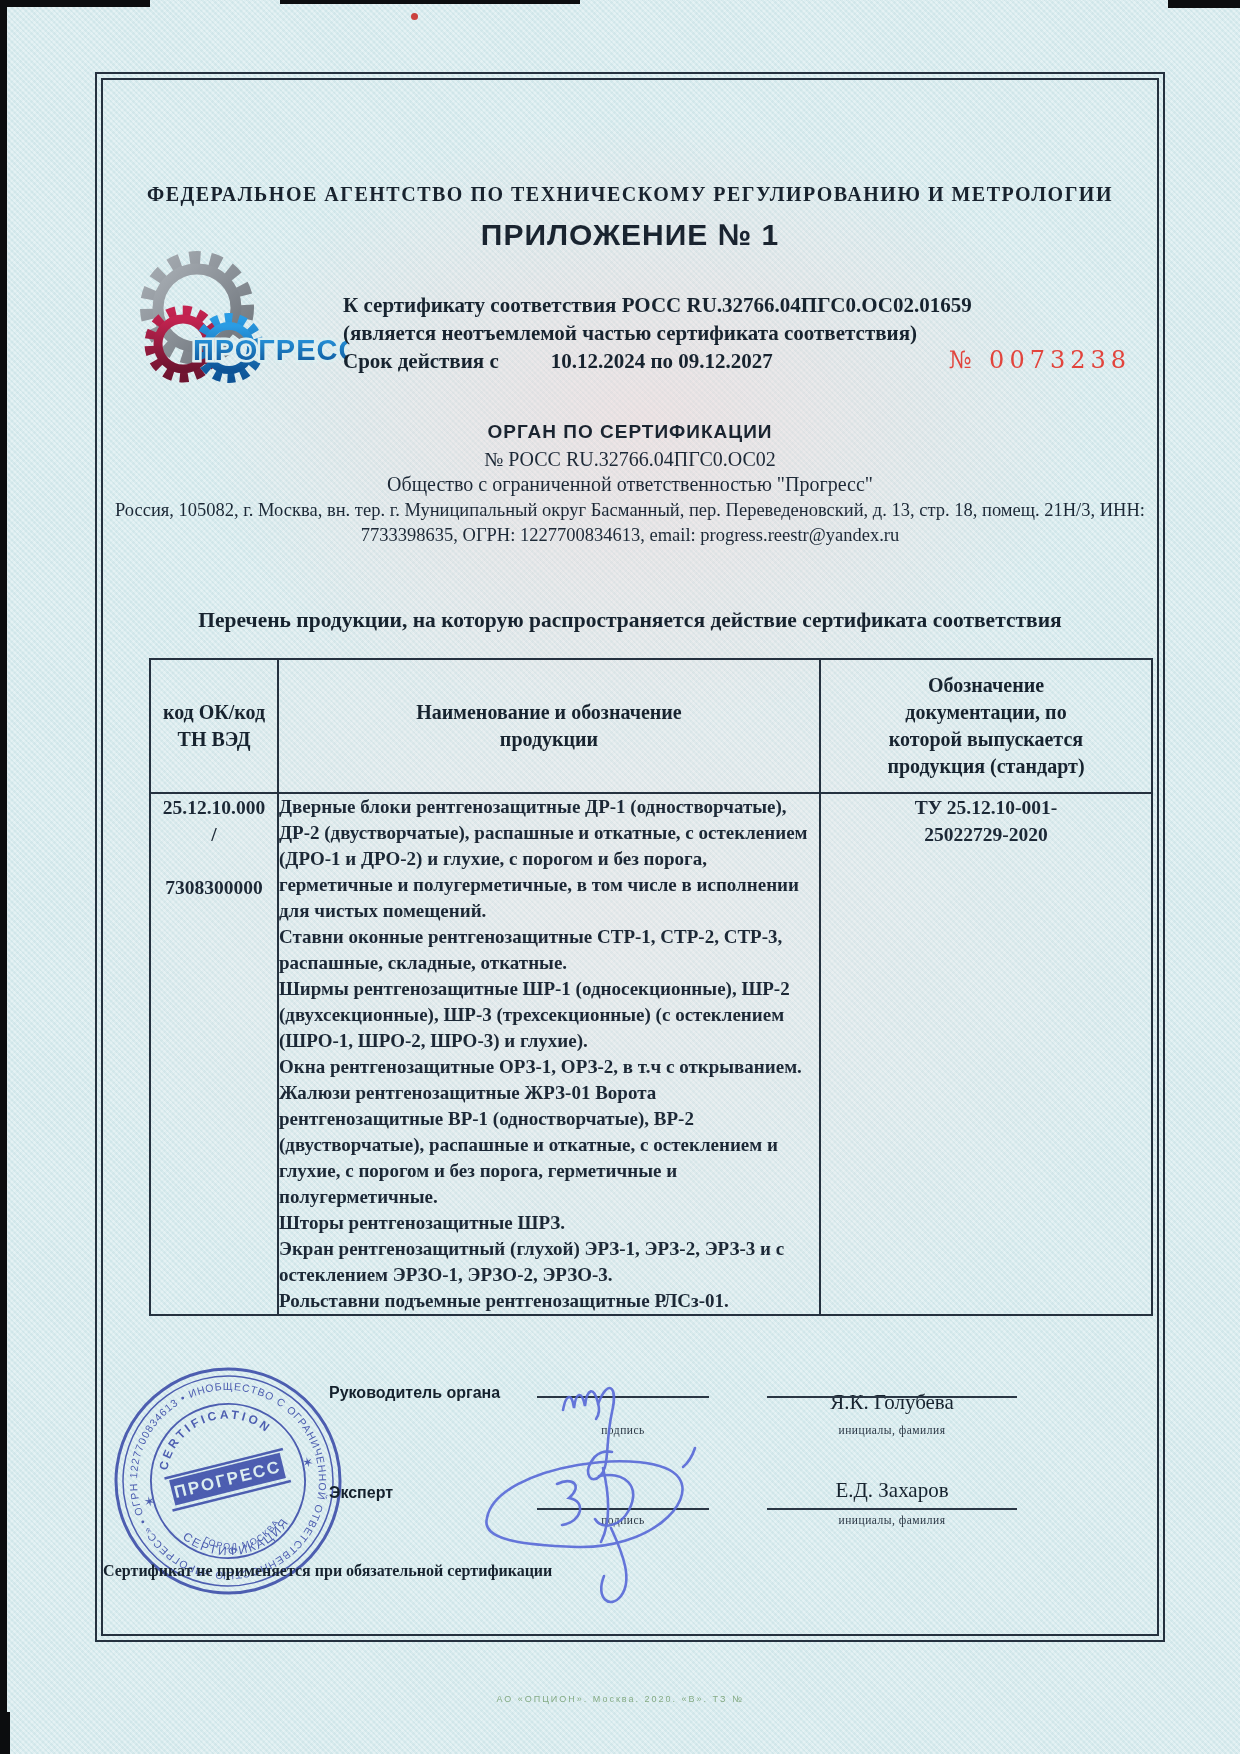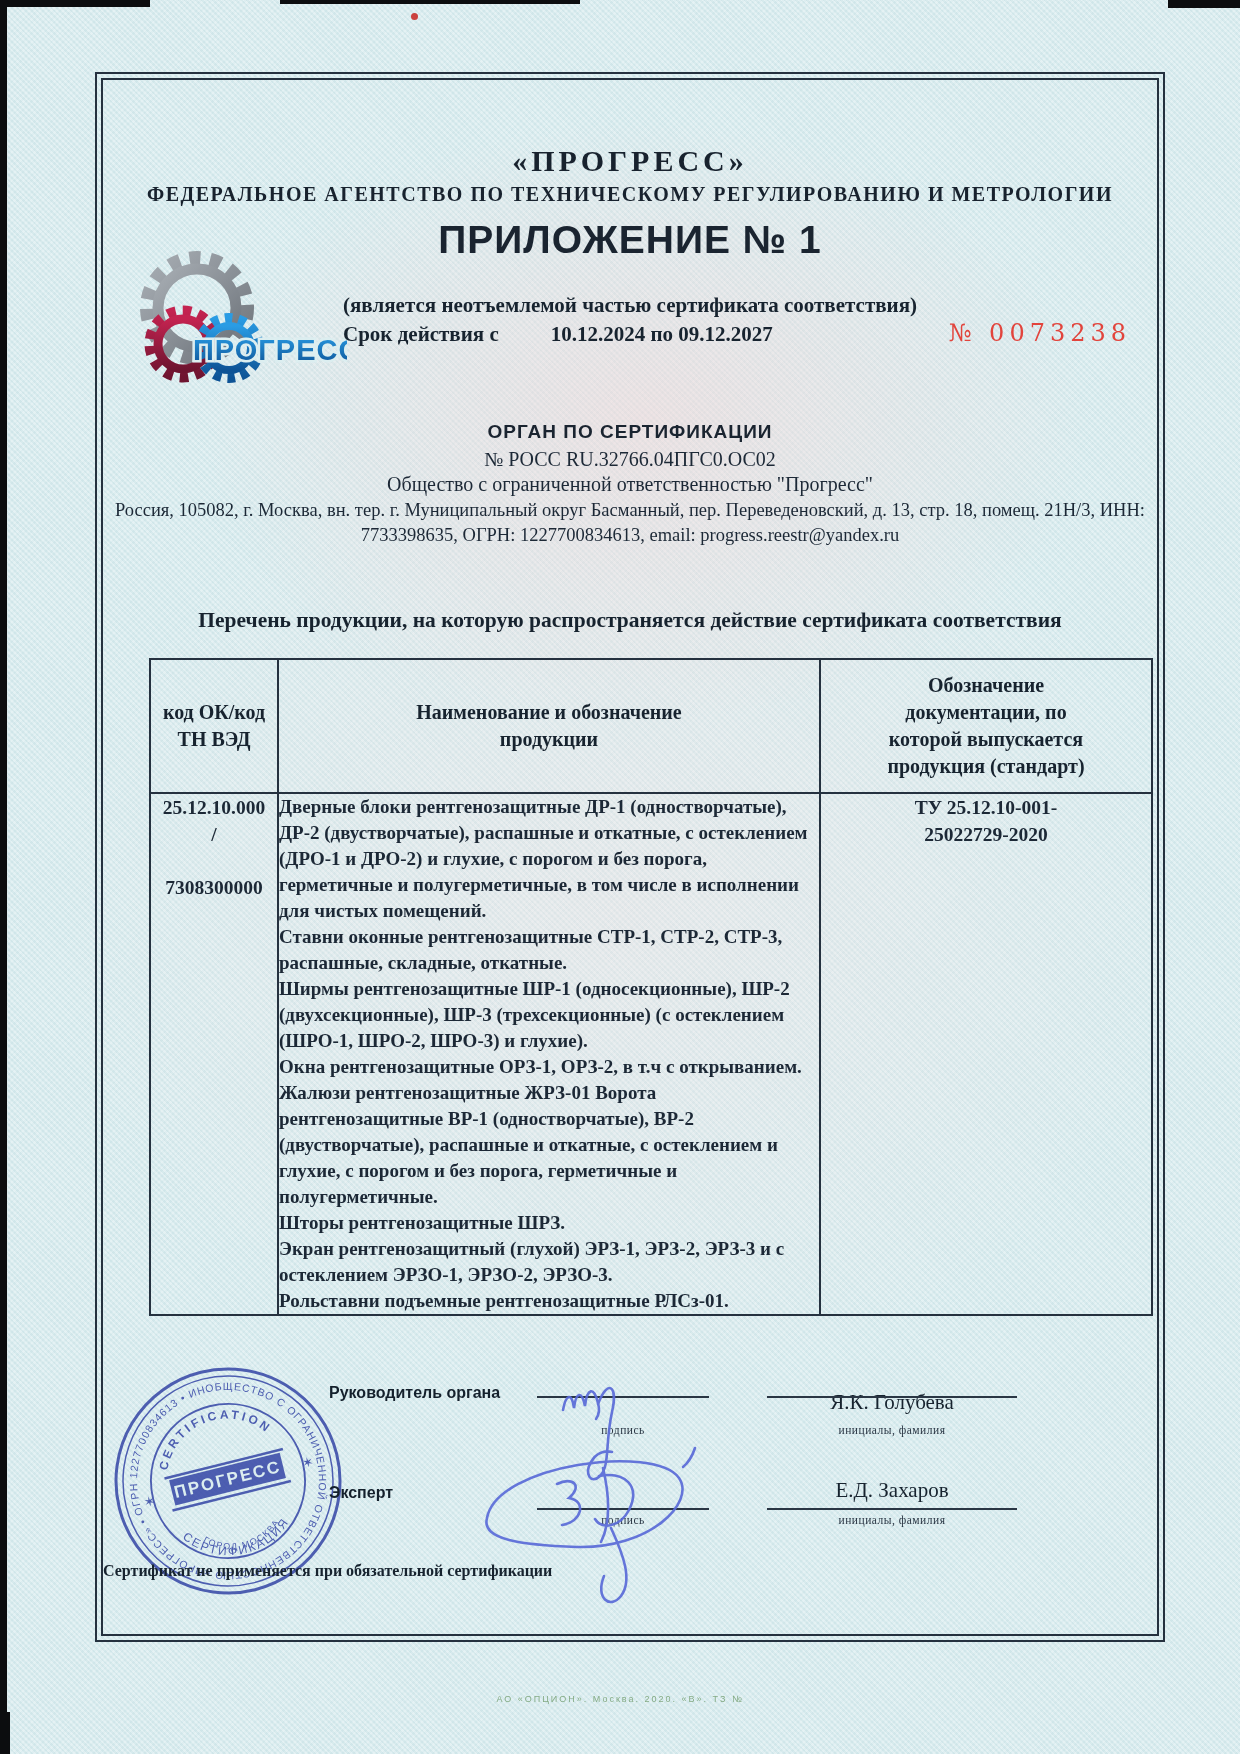--- a/index.html
+++ b/index.html
@@ -21,21 +21,21 @@
   .red-dot{position:absolute;left:411px;top:13px;width:7px;height:7px;border-radius:50%;background:#c8231f;opacity:.85;}
 
   .frame{position:absolute;left:95px;top:72px;width:1066px;height:1566px;border:2.5px solid #25313f;}
   .inner{position:absolute;inset:4px;border:2px solid #25313f;}
 
   .h1,.h2{position:absolute;left:0;right:0;text-align:center;font-weight:700;color:#18222e;}
   .h1{top:26px;font-size:30px;letter-spacing:5px;}
   .h2{top:64px;font-size:30px;letter-spacing:4px;}
   .h3{position:absolute;left:0;right:0;top:103px;text-align:center;font-weight:700;font-size:20px;letter-spacing:1.5px;color:#18222e;}
   .appendix{position:absolute;left:0;right:0;top:138px;text-align:center;
-    font-family:"Liberation Sans", sans-serif;font-weight:700;font-size:39px;letter-spacing:1px;color:#1a2430;}
+    font-family:"Liberation Sans", sans-serif;font-weight:700;font-size:30px;letter-spacing:1px;color:#1a2430;}
 
   .logo{position:absolute;left:28px;top:170px;width:216px;height:146px;}
   .ref{position:absolute;left:240px;top:212px;width:796px;font-size:21px;font-weight:700;line-height:27.5px;color:#17232f;}
   .ref .row3{display:flex;align-items:baseline;}
   .ref .dates{margin-left:52px;}
   .blank-no{margin-left:auto;margin-right:8px;color:#e2443c;font-family:"DejaVu Serif", serif;
     font-weight:400;font-size:24px;letter-spacing:5px;white-space:nowrap;}
 
   .org{position:absolute;left:0;right:0;top:341px;text-align:center;}
   .org-title{font-family:"Liberation Sans", sans-serif;font-weight:700;font-size:19px;letter-spacing:1px;color:#1a2430;}
@@ -79,21 +79,20 @@
   <div class="edge" style="left:0;top:0;width:7px;height:1754px;"></div>
   <div class="edge" style="left:0;top:0;width:150px;height:7px;"></div>
   <div class="edge" style="left:280px;top:0;width:300px;height:4px;"></div>
   <div class="edge" style="left:1168px;top:0;width:72px;height:8px;"></div>
   <div class="edge" style="left:0;top:1712px;width:10px;height:42px;"></div>
   <div class="red-dot"></div>
 
   <div class="frame">
     <div class="inner">
 
-      <div class="h2">«ПРОГРЕСС»</div>
       <div class="h3">ФЕДЕРАЛЬНОЕ АГЕНТСТВО ПО ТЕХНИЧЕСКОМУ РЕГУЛИРОВАНИЮ И МЕТРОЛОГИИ</div>
       <div class="appendix">ПРИЛОЖЕНИЕ № 1</div>
 
       <svg class="logo" viewBox="0 0 216 146">
         <defs>
           <linearGradient id="gGray" x1="0" y1="0" x2="1" y2="1">
             <stop offset="0" stop-color="#a7adb3"></stop>
               <stop offset="1" stop-color="#6e747b"></stop>
           </linearGradient>
           <linearGradient id="gRed" x1="0" y1="0" x2="0" y2="1">
@@ -110,20 +109,21 @@
           <circle cx="66" cy="58" r="39" fill="none" stroke="url(#gGray)" stroke-width="11"></circle>
           <circle cx="52" cy="94" r="33" fill="none" stroke="url(#gRed)" stroke-width="11" stroke-dasharray="8.5 7"></circle>
           <circle cx="52" cy="94" r="25" fill="none" stroke="url(#gRed)" stroke-width="9"></circle>
           <circle cx="98" cy="98" r="30" fill="none" stroke="url(#gBlue)" stroke-width="10" stroke-dasharray="7.5 6.2"></circle>
           <circle cx="98" cy="98" r="22" fill="none" stroke="url(#gBlue)" stroke-width="8"></circle>
         </g>
         <text x="62" y="110" font-family="Liberation Sans, sans-serif" font-weight="700" font-size="29" fill="url(#gBlue)" stroke="#dceef0" stroke-width="5" paint-order="stroke" letter-spacing="1">ПРОГРЕСС</text>
       </svg>
 
       <div class="ref">
+        <div>К сертификату соответствия РОСС RU.32766.04ПГС0.ОС02.01659</div>
         <div>(является неотъемлемой частью сертификата соответствия)</div>
         <div class="row3">
           <span>Срок действия с</span>
           <span class="dates">10.12.2024 по 09.12.2027</span>
           <span class="blank-no">№ 0073238</span>
         </div>
       </div>
 
       <div class="org">
         <div class="org-title">ОРГАН ПО СЕРТИФИКАЦИИ</div>

